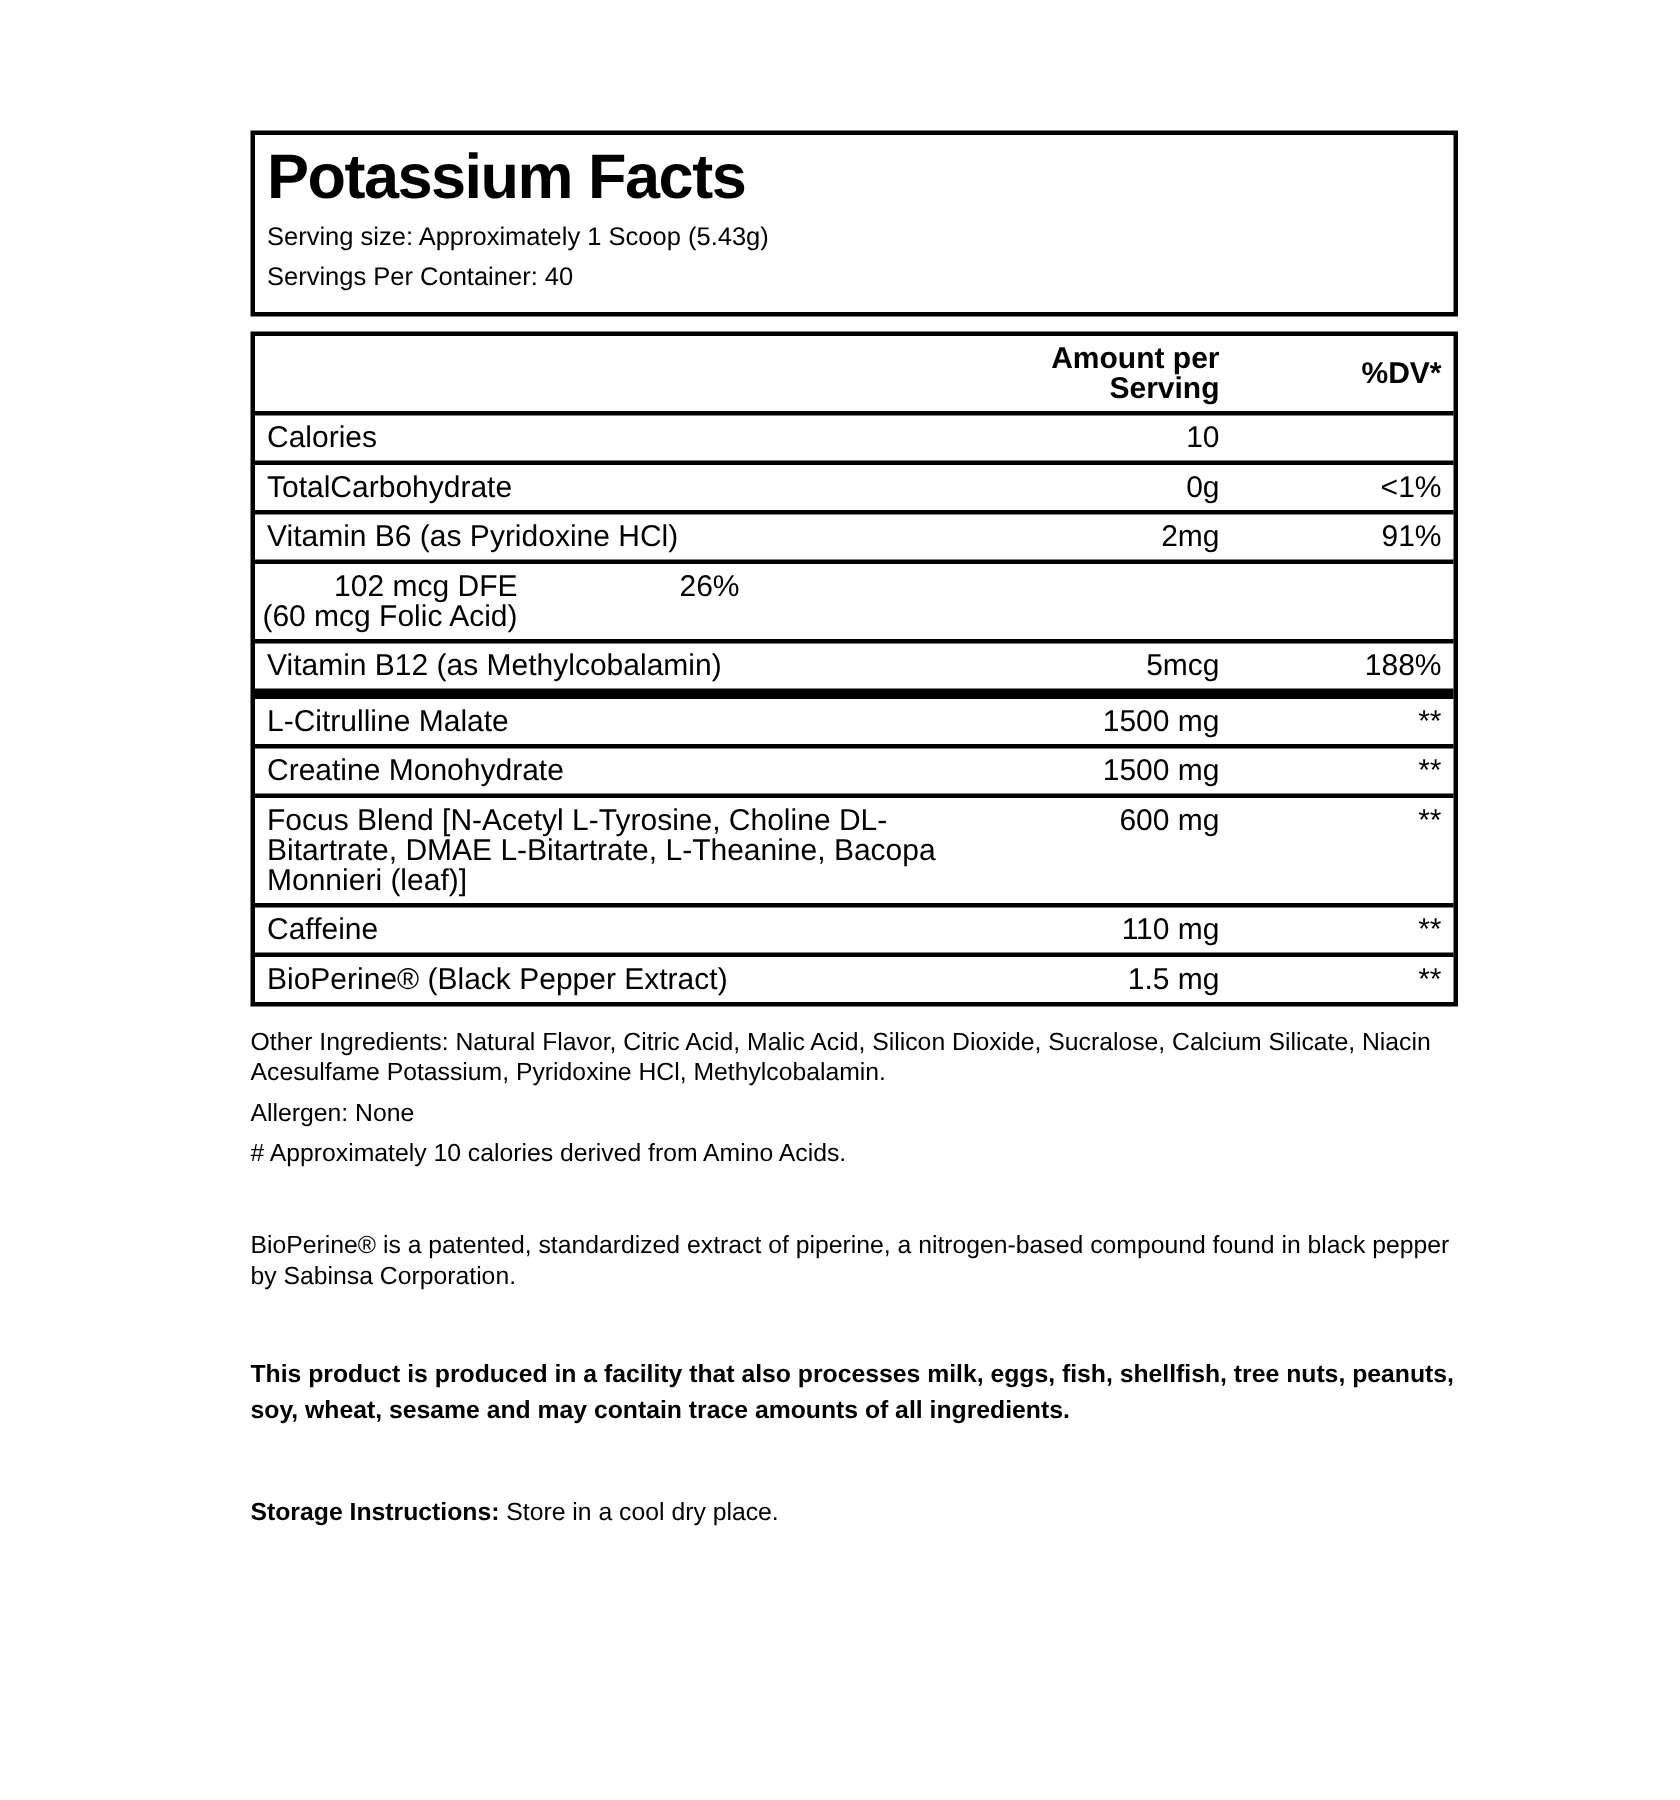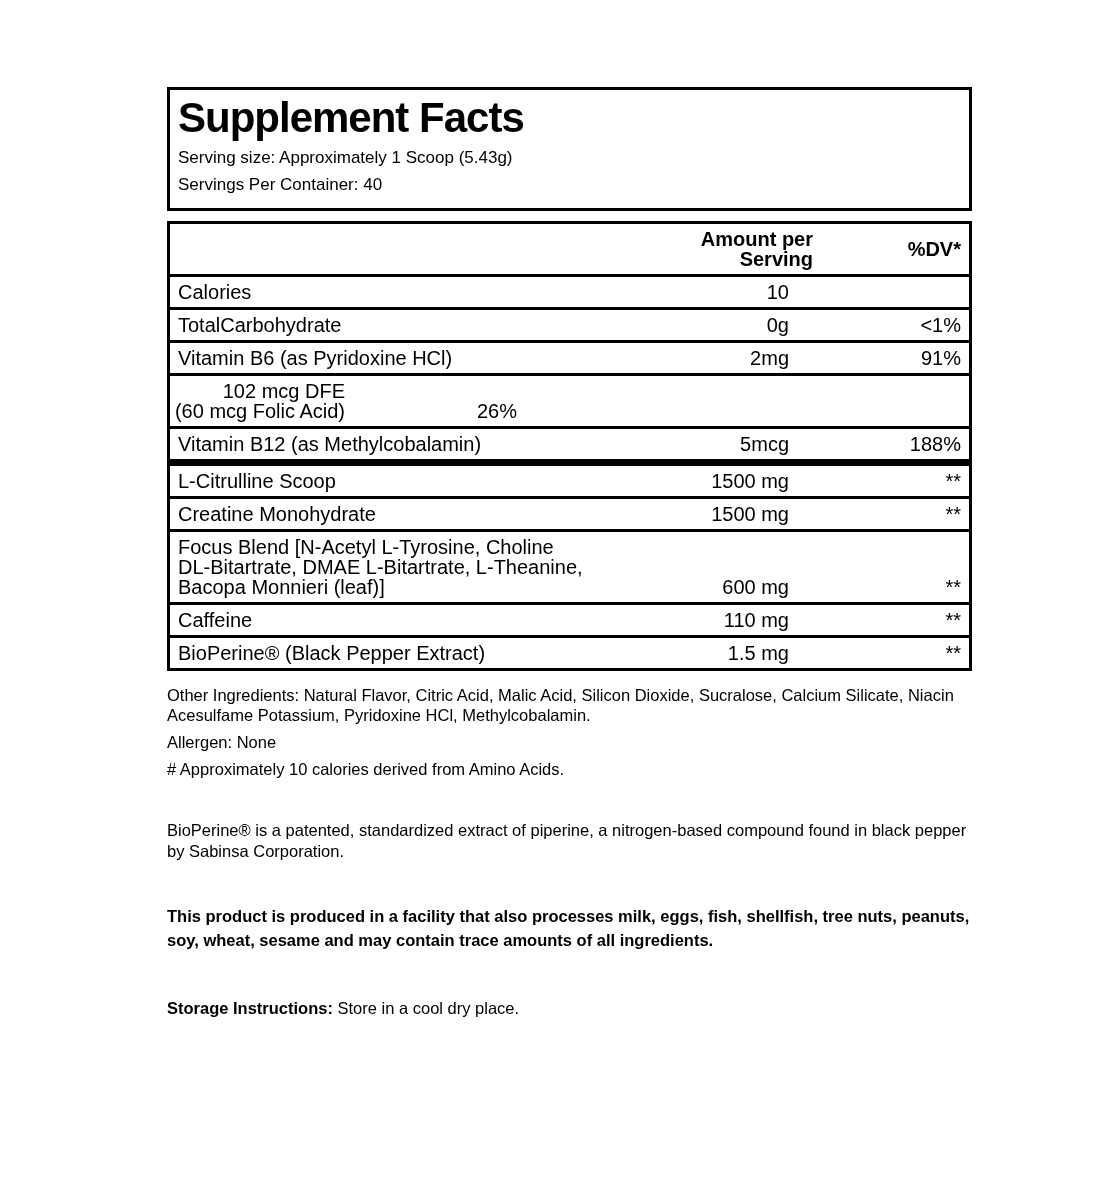--- a/index.html
+++ b/index.html
@@ -11,21 +11,21 @@
   
   .hdr-box { border:3px solid #000; padding:4px 10px 10px 8px; }
   .title { font-size:42px; font-weight:bold; letter-spacing:-1px; line-height:1.15; }
   .serving { font-size:17px; line-height:1.45; margin-top:4px; }
   .servings-per { font-size:17px; line-height:1.45; margin-top:2px; }
 
   
   .facts-box { border:3px solid #000; margin-top:10px; }
   .thead { display:flex; align-items:center; border-bottom:3px solid #000; }
   .thead .cell { font-weight:bold; }
-  .trow { display:flex; align-items:flex-end;gap:24px; }
+  .trow { display:flex; align-items:flex-start; }
   .cell { font-size:20px; line-height:20px; padding:5px 0; }
   .cname { flex:1; padding-left:8px; }
   .camount { width:175px; text-align:right; }
   .cdv { width:156px; text-align:right; padding-right:8px; }
   .section .trow + .trow { border-top:3px solid #000; }
   #section2 { border-top:7px solid #000; }
 
   
   .footnote-box { border:3px solid #000; margin-top:33px; padding:7px 10px 9px 8px; }
   .footnote-box div { font-size:16px; line-height:21px; }
@@ -40,21 +40,21 @@
   .para-storage { margin-top:46px; }
   .bold { font-weight:bold; }
 </style>
 </head>
 <body>
 
 <div class="page">
   <div class="content">
 
     <div class="hdr-box">
-      <div class="title">Supplement Facts</div>
+      <div class="title">Potassium Facts</div>
       <div class="serving">Serving size: Approximately 1 Scoop (5.43g)</div>
       <div class="servings-per">Servings Per Container: 40</div>
     </div>
 
     <div class="facts-box">
       <div class="thead">
         <div class="cell cname"></div>
         <div class="cell camount">Amount per Serving</div>
         <div class="cell cdv">%DV*</div>
       </div>
@@ -90,21 +90,21 @@
           <div class="trow">
             <div class="cell cname">Vitamin B12 (as Methylcobalamin)</div>
             <div class="cell camount">
               <div>5mcg</div>
             </div>
             <div class="cell cdv">188%</div>
           </div>
         </div>
       <div class="section" id="section2">
           <div class="trow">
-            <div class="cell cname">L-Citrulline Scoop</div>
+            <div class="cell cname">L-Citrulline Malate</div>
             <div class="cell camount">
               <div>1500 mg</div>
             </div>
             <div class="cell cdv">**</div>
           </div>
           <div class="trow">
             <div class="cell cname">Creatine Monohydrate</div>
             <div class="cell camount">
               <div>1500 mg</div>
             </div>

